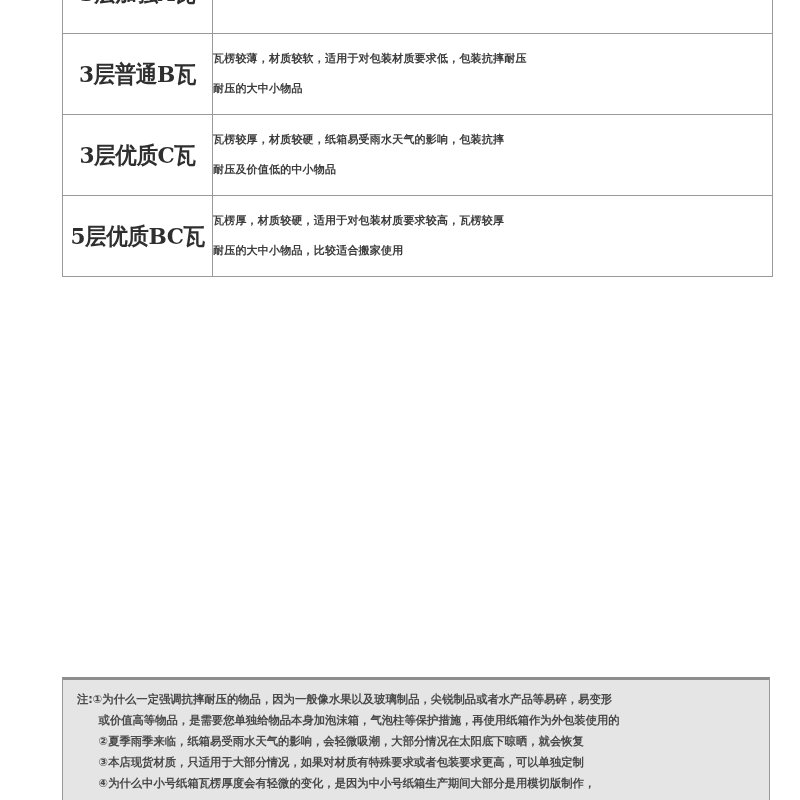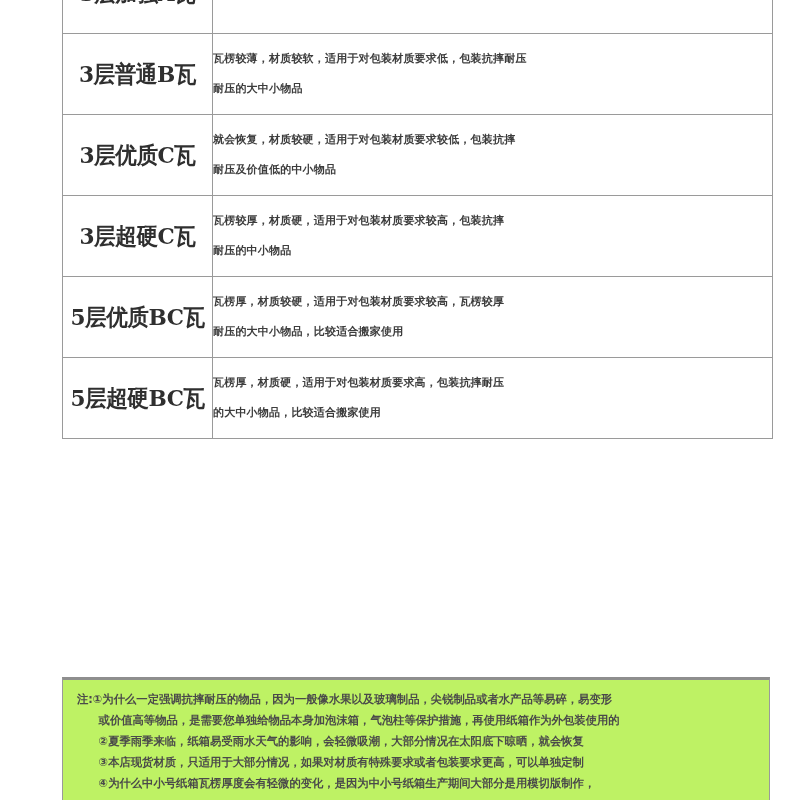--- a/index.html
+++ b/index.html
@@ -77,21 +77,21 @@
   .notes-box {
     position: absolute;
     left: 62px;
     top: 677px;
     width: 708px;
     height: 123px;
     box-sizing: border-box;
     border-top: 3px solid #8e8e8e;
     border-left: 1px solid #9a9a9a;
     border-right: 1px solid #9a9a9a;
-    background: #bef264;
+    background: #e5e5e5;
     padding: 9px 20px 0 6px;
     overflow: hidden;
   }
   .note-line {
     font-family: "DejaVu Sans", "Liberation Sans", sans-serif;
     font-weight: bold;
     font-size: 11.5px;
     line-height: 21px;
     color: #4a4a4a;
     white-space: nowrap;
@@ -128,49 +128,31 @@
           <td class="row-desc">
             <span class="ds">瓦楞较薄，材质较软，适用于对包装材质要求低，包装抗摔耐压</span>
             <span class="ds">耐压的大中小物品</span>
           </td>
         </tr>
         <tr>
           <td class="row-name">
             <span class="nm">3层优质C瓦</span>
           </td>
           <td class="row-desc">
-            <span class="ds">就会恢复，材质较硬，适用于对包装材质要求较低，包装抗摔</span>
+            <span class="ds">瓦楞较厚，材质较硬，纸箱易受雨水天气的影响，包装抗摔</span>
             <span class="ds">耐压及价值低的中小物品</span>
-          </td>
-        </tr>
-        <tr>
-          <td class="row-name">
-            <span class="nm">3层超硬C瓦</span>
-          </td>
-          <td class="row-desc">
-            <span class="ds">瓦楞较厚，材质硬，适用于对包装材质要求较高，包装抗摔</span>
-            <span class="ds">耐压的中小物品</span>
           </td>
         </tr>
         <tr>
           <td class="row-name">
             <span class="nm">5层优质BC瓦</span>
           </td>
           <td class="row-desc">
             <span class="ds">瓦楞厚，材质较硬，适用于对包装材质要求较高，瓦楞较厚</span>
             <span class="ds">耐压的大中小物品，比较适合搬家使用</span>
-          </td>
-        </tr>
-        <tr>
-          <td class="row-name">
-            <span class="nm">5层超硬BC瓦</span>
-          </td>
-          <td class="row-desc">
-            <span class="ds">瓦楞厚，材质硬，适用于对包装材质要求高，包装抗摔耐压</span>
-            <span class="ds">的大中小物品，比较适合搬家使用</span>
           </td>
         </tr>
       </tbody>
   </table>
 
   <div class="notes-box">
       <div class="note-line lead">注:①为什么一定强调抗摔耐压的物品，因为一般像水果以及玻璃制品，尖锐制品或者水产品等易碎，易变形</div>
       <div class="note-line indent">或价值高等物品，是需要您单独给物品本身加泡沫箱，气泡柱等保护措施，再使用纸箱作为外包装使用的</div>
       <div class="note-line indent">②夏季雨季来临，纸箱易受雨水天气的影响，会轻微吸潮，大部分情况在太阳底下晾晒，就会恢复</div>
       <div class="note-line indent">③本店现货材质，只适用于大部分情况，如果对材质有特殊要求或者包装要求更高，可以单独定制</div>

